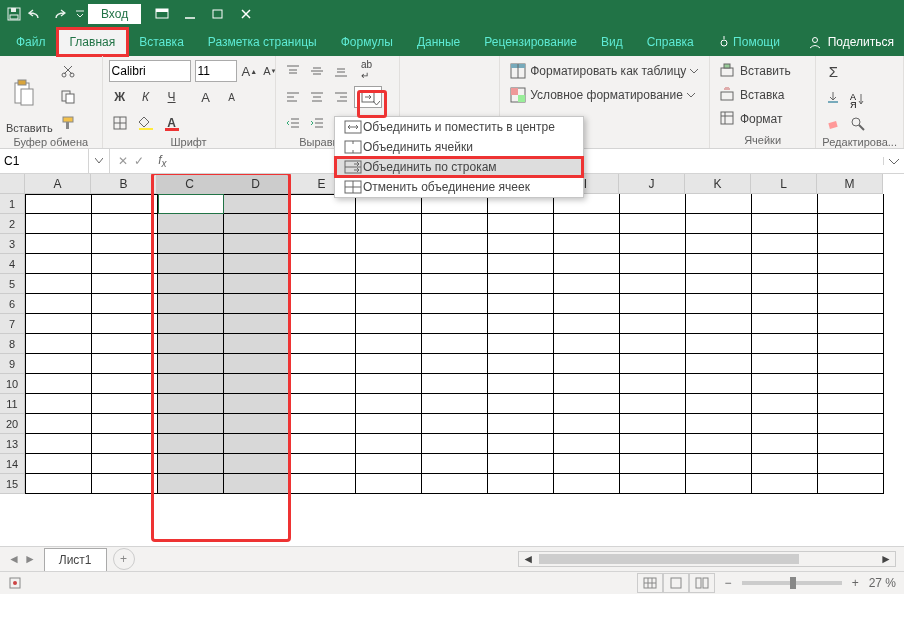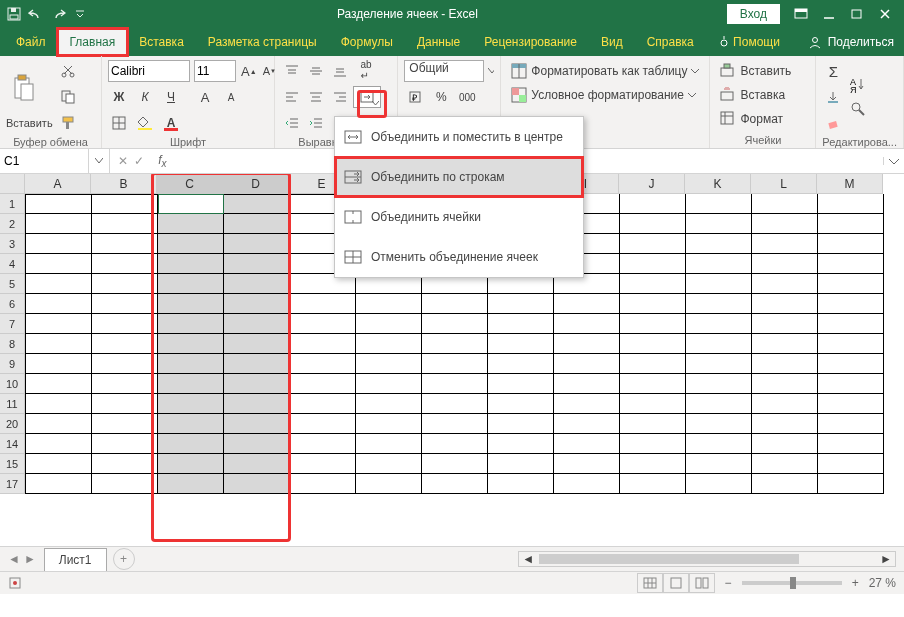--- a/index.html
+++ b/index.html
@@ -4,29 +4,29 @@
 <style>
 body{margin:0;font-family:"Segoe UI",Arial,sans-serif;font-size:12px;background:#fff;color:#444;width:904px;height:617px;overflow:hidden;position:relative}
 .titlebar{background:#217346;height:28px;display:flex;align-items:center;color:#fff;padding:0 6px}
 .qat{display:flex;gap:6px;align-items:center}
 .qat-btn{width:16px;height:16px;display:flex;align-items:center;justify-content:center;opacity:.9}
 .title{flex:1;text-align:center;font-size:12px}
 .winbtns{display:flex;gap:2px;align-items:center}
 .signin{border:1px solid #fff;padding:2px 12px;font-size:12px;margin-right:6px;background:#fff;color:#217346}
 .winbtn{width:26px;height:20px;display:flex;align-items:center;justify-content:center}
 .tabbar{background:#217346;height:28px;display:flex;align-items:center;padding-left:4px;position:relative}
-.tab{color:#fde047;padding:6px 12px;font-size:12px;cursor:pointer}
+.tab{color:#5eead4;padding:6px 12px;font-size:12px;cursor:pointer}
 .tab.active{background:#f3f3f3;color:#217346}
 .tab-share{margin-left:auto;display:flex;align-items:center;gap:6px;color:#fff;padding:0 10px}
 .hl-red{outline:3px solid #e33;outline-offset:-1px}
 .ribbon{background:#f3f2f1;height:92px;display:flex;border-bottom:1px solid #d4d4d4}
 .group{border-right:1px solid #e1dfdd;display:flex;flex-direction:column;padding:4px 6px 2px;position:relative}
 .grouplabel{text-align:center;font-size:11px;color:#666;margin-top:auto;padding-top:2px}
 .grouptop{display:flex;gap:4px;flex:1}
-.col{display:flex;flex-direction:column;gap:4px;justify-content:center}
+.col{display:flex;flex-direction:column;gap:4px;justify-content:flex-end}
 .row{display:flex;gap:4px;align-items:center}
 .icn{width:18px;height:18px;display:flex;align-items:center;justify-content:center;border:1px solid transparent}
 .big{width:34px;height:46px;flex-direction:column;font-size:10px;text-align:center}
 select,input.combo{font-size:12px;border:1px solid #ababab;background:#fff;height:20px;padding:0 2px}
 .combo-font{width:76px}
 .combo-size{width:36px}
 .smbtn{width:20px;height:20px;display:flex;align-items:center;justify-content:center;border:1px solid transparent}
 .alignbox{display:flex;gap:2px}
 .wrapbtn{width:26px;height:20px;display:flex;align-items:center;justify-content:center}
 .mergebtn{width:26px;height:20px;border:1px solid #a0a0a0;background:#fff;display:flex;align-items:center;justify-content:center;position:relative}
@@ -49,21 +49,21 @@
 .rows{display:flex;flex-direction:column}
 .r{display:flex;height:20px}
 .rh{width:24px;border-right:1px solid #ccc;border-bottom:1px solid #ccc;text-align:center;font-size:11px;color:#333;line-height:20px;background:#e6e6e6}
 .c{width:65px;border-right:1px solid #d4d4d4;border-bottom:1px solid #d4d4d4}
 .tb .c{border-right:1px solid #000;border-bottom:1px solid #000}
 .c.sel{background:#d8d8d8}
 .c.active{background:#fff;outline:1px solid #217346;outline-offset:-1px}
 .redbox{position:absolute;border:3px solid #e33;pointer-events:none}
 .selbox{left:151px;top:-2px;width:134px;height:364px;border-radius:4px}
 .dropdown{position:absolute;left:334px;top:116px;width:248px;background:#fff;border:1px solid #c6c6c6;box-shadow:2px 2px 6px rgba(0,0,0,.25);z-index:50}
-.dditem{display:flex;align-items:center;gap:8px;padding:12px 8px;font-size:12px}
+.dditem{display:flex;align-items:center;padding:2px 8px;font-size:12px}
 .dditem.hl{background:#ddd}
 .ddicn{width:20px;height:16px;display:flex;align-items:center;justify-content:center}
 .ddhl{outline:3px solid #e33;outline-offset:-2px}
 .mergehl{position:absolute;left:357px;top:90px;width:24px;height:22px;border:3px solid #e33;border-radius:3px;pointer-events:none;z-index:60}
 .sheettabs{height:24px;border-top:1px solid #d4d4d4;display:flex;align-items:center;background:#f3f2f1;font-size:12px}
 .navarr{display:flex;gap:4px;padding:0 8px;color:#888}
 .sheet{padding:4px 14px;background:#fff;border:1px solid #aaa;border-bottom:none}
 .addsheet{width:20px;height:20px;display:flex;align-items:center;justify-content:center;margin-left:6px;color:#888;border:1px solid #ccc;border-radius:50%}
 .hscroll{flex:1;margin:0 8px;height:14px;background:#f3f2f1;border:1px solid #ccc;display:flex;align-items:center}
 .hthumb{width:260px;height:10px;background:#cdcdcd;margin-left:2px}
@@ -95,21 +95,20 @@
         <svg width="16" height="12" viewBox="0 0 16 12">
           <path d="M11 2 L15 5 L11 8 M15 5 Q6 5 6 10" fill="none" stroke="#fff" stroke-width="1.4"></path>
         </svg>
       </span>
     <span class="qat-btn">
         <svg width="8" height="8">
           <path d="M0 1h8M1 4l3 3 3-3" fill="none" stroke="#fff"></path>
         </svg>
       </span>
   </div>
-  <div class="title">Разделение ячеек  -  Excel</div>
   <div class="winbtns">
     <span class="signin">Вход</span>
     <span class="winbtn">
         <svg width="14" height="12">
           <rect x="1" y="1" width="12" height="9" fill="none" stroke="#fff"></rect>
           <rect x="1" y="1" width="12" height="3" fill="#fff"></rect>
         </svg>
       </span>
     <span class="winbtn">
         <svg width="12" height="12">
@@ -316,42 +315,20 @@
             <svg width="14" height="14">
               <text x="2" y="11" font-size="11" transform="rotate(-20 7 7)" fill="#666">ab</text>
             </svg>
           </span>
       </div>
     </div>
     <div class="grouplabel">Выравнивание</div>
   </div>
 
   <div class="group" style="width:90px">
-    <div class="col" style="gap:4px">
-      <div class="row">
-          <span class="numfmt">Общий</span>
-          <svg width="8" height="6">
-            <path d="M0 0l4 5 4-5" fill="none" stroke="#666"></path>
-          </svg>
-        </div>
-      <div class="row">
-        <span class="smbtn">
-            <svg width="14" height="14">
-              <rect x="2" y="2" width="10" height="10" fill="none" stroke="#666"></rect>
-              <text x="4" y="11" font-size="9">₽</text>
-            </svg>
-          </span>
-        <span class="smbtn">%</span>
-        <span class="smbtn" style="font-size:10px">000</span>
-      </div>
-      <div class="row">
-        <span class="smbtn" style="font-size:9px">.0→</span>
-        <span class="smbtn" style="font-size:9px">←.0</span>
-      </div>
-    </div>
     <div class="grouplabel">и</div>
   </div>
 
   <div class="group" style="width:202px">
     <div class="col" style="gap:2px">
       <div class="stylebtn">
           <span class="sticon">
             <svg width="16" height="16">
               <rect x="1" y="1" width="14" height="14" fill="none" stroke="#666"></rect>
               <rect x="1" y="1" width="14" height="4" fill="#7ab"></rect>
@@ -455,39 +432,39 @@
 <div class="dropdown">
   <div class="dditem">
       <span class="ddicn">
         <svg width="18" height="14">
           <rect x="1" y="1" width="16" height="12" fill="none" stroke="#666"></rect>
           <path d="M4 7h10M12 5l2 2-2 2M6 5l-2 2 2 2" fill="none" stroke="#666"></path>
         </svg>
       </span>
       <span>Объединить и поместить в центре</span>
     </div>
+  <div class="dditem">
+      <span class="ddicn">
+        <svg width="18" height="14">
+          <rect x="1" y="1" width="16" height="12" fill="none" stroke="#666"></rect>
+          <line x1="9" y1="1" x2="9" y2="4" stroke="#666"></line>
+          <line x1="9" y1="10" x2="9" y2="13" stroke="#666"></line>
+        </svg>
+      </span>
+      <span>Объединить ячейки</span>
+    </div>
   <div class="dditem hl ddhl">
       <span class="ddicn">
         <svg width="18" height="14">
           <rect x="1" y="1" width="16" height="12" fill="none" stroke="#666"></rect>
           <line x1="1" y1="7" x2="17" y2="7" stroke="#666"></line>
           <path d="M10 4h5M13 2l2 2-2 2M10 10h5M13 8l2 2-2 2" fill="none" stroke="#666"></path>
         </svg>
       </span>
       <span>Объединить по строкам</span>
-    </div>
-  <div class="dditem">
-      <span class="ddicn">
-        <svg width="18" height="14">
-          <rect x="1" y="1" width="16" height="12" fill="none" stroke="#666"></rect>
-          <line x1="9" y1="1" x2="9" y2="4" stroke="#666"></line>
-          <line x1="9" y1="10" x2="9" y2="13" stroke="#666"></line>
-        </svg>
-      </span>
-      <span>Объединить ячейки</span>
     </div>
   <div class="dditem">
       <span class="ddicn">
         <svg width="18" height="14">
           <rect x="1" y="1" width="16" height="12" fill="none" stroke="#666"></rect>
           <line x1="9" y1="1" x2="9" y2="13" stroke="#666"></line>
           <line x1="1" y1="7" x2="17" y2="7" stroke="#666"></line>
         </svg>
       </span>
       <span>Отменить объединение ячеек</span>
@@ -718,53 +695,53 @@
         <div class="c tb" style="border-right: 1px solid rgb(0, 0, 0); border-bottom: 1px solid rgb(0, 0, 0);"></div>
         <div class="c"></div>
         <div class="c"></div>
         <div class="c"></div>
         <div class="c"></div>
         <div class="c"></div>
         <div class="c"></div>
         <div class="c"></div>
       </div>
       <div class="r tb">
+        <div class="rh">13</div>
+        <div class="c tb" style="border-right: 1px solid rgb(0, 0, 0); border-bottom: 1px solid rgb(0, 0, 0); border-left: 1px solid rgb(0, 0, 0);"></div>
+        <div class="c tb" style="border-right: 1px solid rgb(0, 0, 0); border-bottom: 1px solid rgb(0, 0, 0);"></div>
+        <div class="c tb sel" style="border-right: 1px solid rgb(0, 0, 0); border-bottom: 1px solid rgb(0, 0, 0);"></div>
+        <div class="c tb sel" style="border-right: 1px solid rgb(0, 0, 0); border-bottom: 1px solid rgb(0, 0, 0);"></div>
+        <div class="c tb" style="border-right: 1px solid rgb(0, 0, 0); border-bottom: 1px solid rgb(0, 0, 0);"></div>
+        <div class="c tb" style="border-right: 1px solid rgb(0, 0, 0); border-bottom: 1px solid rgb(0, 0, 0);"></div>
+        <div class="c"></div>
+        <div class="c"></div>
+        <div class="c"></div>
+        <div class="c"></div>
+        <div class="c"></div>
+        <div class="c"></div>
+        <div class="c"></div>
+      </div>
+      <div class="r tb">
         <div class="rh">14</div>
         <div class="c tb" style="border-right: 1px solid rgb(0, 0, 0); border-bottom: 1px solid rgb(0, 0, 0); border-left: 1px solid rgb(0, 0, 0);"></div>
         <div class="c tb" style="border-right: 1px solid rgb(0, 0, 0); border-bottom: 1px solid rgb(0, 0, 0);"></div>
         <div class="c tb sel" style="border-right: 1px solid rgb(0, 0, 0); border-bottom: 1px solid rgb(0, 0, 0);"></div>
         <div class="c tb sel" style="border-right: 1px solid rgb(0, 0, 0); border-bottom: 1px solid rgb(0, 0, 0);"></div>
         <div class="c tb" style="border-right: 1px solid rgb(0, 0, 0); border-bottom: 1px solid rgb(0, 0, 0);"></div>
         <div class="c tb" style="border-right: 1px solid rgb(0, 0, 0); border-bottom: 1px solid rgb(0, 0, 0);"></div>
         <div class="c"></div>
         <div class="c"></div>
         <div class="c"></div>
         <div class="c"></div>
         <div class="c"></div>
         <div class="c"></div>
         <div class="c"></div>
       </div>
       <div class="r tb">
         <div class="rh">15</div>
-        <div class="c tb" style="border-right: 1px solid rgb(0, 0, 0); border-bottom: 1px solid rgb(0, 0, 0); border-left: 1px solid rgb(0, 0, 0);"></div>
-        <div class="c tb" style="border-right: 1px solid rgb(0, 0, 0); border-bottom: 1px solid rgb(0, 0, 0);"></div>
-        <div class="c tb sel" style="border-right: 1px solid rgb(0, 0, 0); border-bottom: 1px solid rgb(0, 0, 0);"></div>
-        <div class="c tb sel" style="border-right: 1px solid rgb(0, 0, 0); border-bottom: 1px solid rgb(0, 0, 0);"></div>
-        <div class="c tb" style="border-right: 1px solid rgb(0, 0, 0); border-bottom: 1px solid rgb(0, 0, 0);"></div>
-        <div class="c tb" style="border-right: 1px solid rgb(0, 0, 0); border-bottom: 1px solid rgb(0, 0, 0);"></div>
-        <div class="c"></div>
-        <div class="c"></div>
-        <div class="c"></div>
-        <div class="c"></div>
-        <div class="c"></div>
-        <div class="c"></div>
-        <div class="c"></div>
-      </div>
-      <div class="r tb">
-        <div class="rh">17</div>
         <div class="c tb" style="border-right: 1px solid rgb(0, 0, 0); border-bottom: 1px solid rgb(0, 0, 0); border-left: 1px solid rgb(0, 0, 0);"></div>
         <div class="c tb" style="border-right: 1px solid rgb(0, 0, 0); border-bottom: 1px solid rgb(0, 0, 0);"></div>
         <div class="c tb sel" style="border-right: 1px solid rgb(0, 0, 0); border-bottom: 1px solid rgb(0, 0, 0);"></div>
         <div class="c tb sel" style="border-right: 1px solid rgb(0, 0, 0); border-bottom: 1px solid rgb(0, 0, 0);"></div>
         <div class="c tb" style="border-right: 1px solid rgb(0, 0, 0); border-bottom: 1px solid rgb(0, 0, 0);"></div>
         <div class="c tb" style="border-right: 1px solid rgb(0, 0, 0); border-bottom: 1px solid rgb(0, 0, 0);"></div>
         <div class="c"></div>
         <div class="c"></div>
         <div class="c"></div>
         <div class="c"></div>

